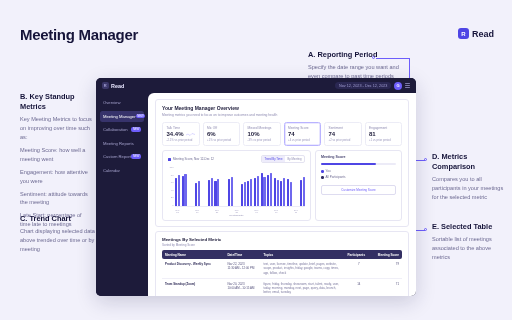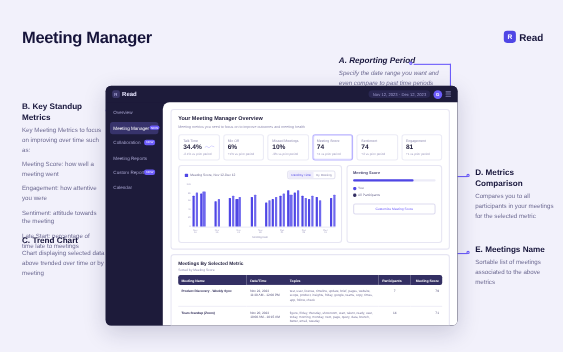--- a/index.html
+++ b/index.html
@@ -31,21 +31,21 @@
   .brand-tr .word { font-size: 9px; font-weight: 700; color: #16143a; }
 
   
   .anno { position: absolute; }
   .anno h4 { font-size: 7.4px; font-weight: 700; color: #16143a; line-height: 1.35; margin-bottom: 3px; }
   .anno p { font-size: 5.6px; color: #6e6b93; line-height: 1.6; }
   .anno p + p { margin-top: 4px; }
 
   #anno-b { left: 20px; top: 92px; width: 72px; }
   #anno-c { left: 20px; top: 214px; width: 78px; }
-  #anno-a { left: 308px; top: 50px; width: 96px; font-style: italic; }
+  #anno-a { left: 308px; top: 50px; width: 96px; }
   #anno-d { left: 432px; top: 152px; width: 72px; }
   #anno-e { left: 432px; top: 222px; width: 76px; }
 
   .dot {
     position: absolute; width: 3.4px; height: 3.4px; border-radius: 50%;
     border: 1px solid #6d5dfb; background: #f2f1fb;
   }
   .lead { position: absolute; border-color: #6d5dfb; border-style: solid; border-width: 0; }
 
   
@@ -211,21 +211,21 @@
     <h4>C. Trend Chart</h4>
     <p>Chart displaying selected data above trended over time or by meeting</p>
   </div>
 
   <div class="anno" id="anno-d">
     <h4>D. Metrics Comparison</h4>
     <p>Compares you to all participants in your meetings for the selected metric</p>
   </div>
 
   <div class="anno" id="anno-e">
-    <h4>E. Meetings Name</h4>
+    <h4>E. Selected Table</h4>
     <p>Sortable list of meetings associated to the above metrics</p>
   </div>
 
   <div class="dot" style="left:96px;  top:99px;"></div>
   <div class="lead" style="left:99px; top:100.5px; width:28px; border-top-width:.7px;"></div>
 
   <div class="dot" style="left:99px;  top:215px;"></div>
   <div class="lead" style="left:102px; top:216.5px; width:28px; border-top-width:.7px;"></div>
   <div class="lead" style="left:129px; top:103px; height:114px; border-left-width:.7px; border-radius:0 0 0 4px;"></div>
 

